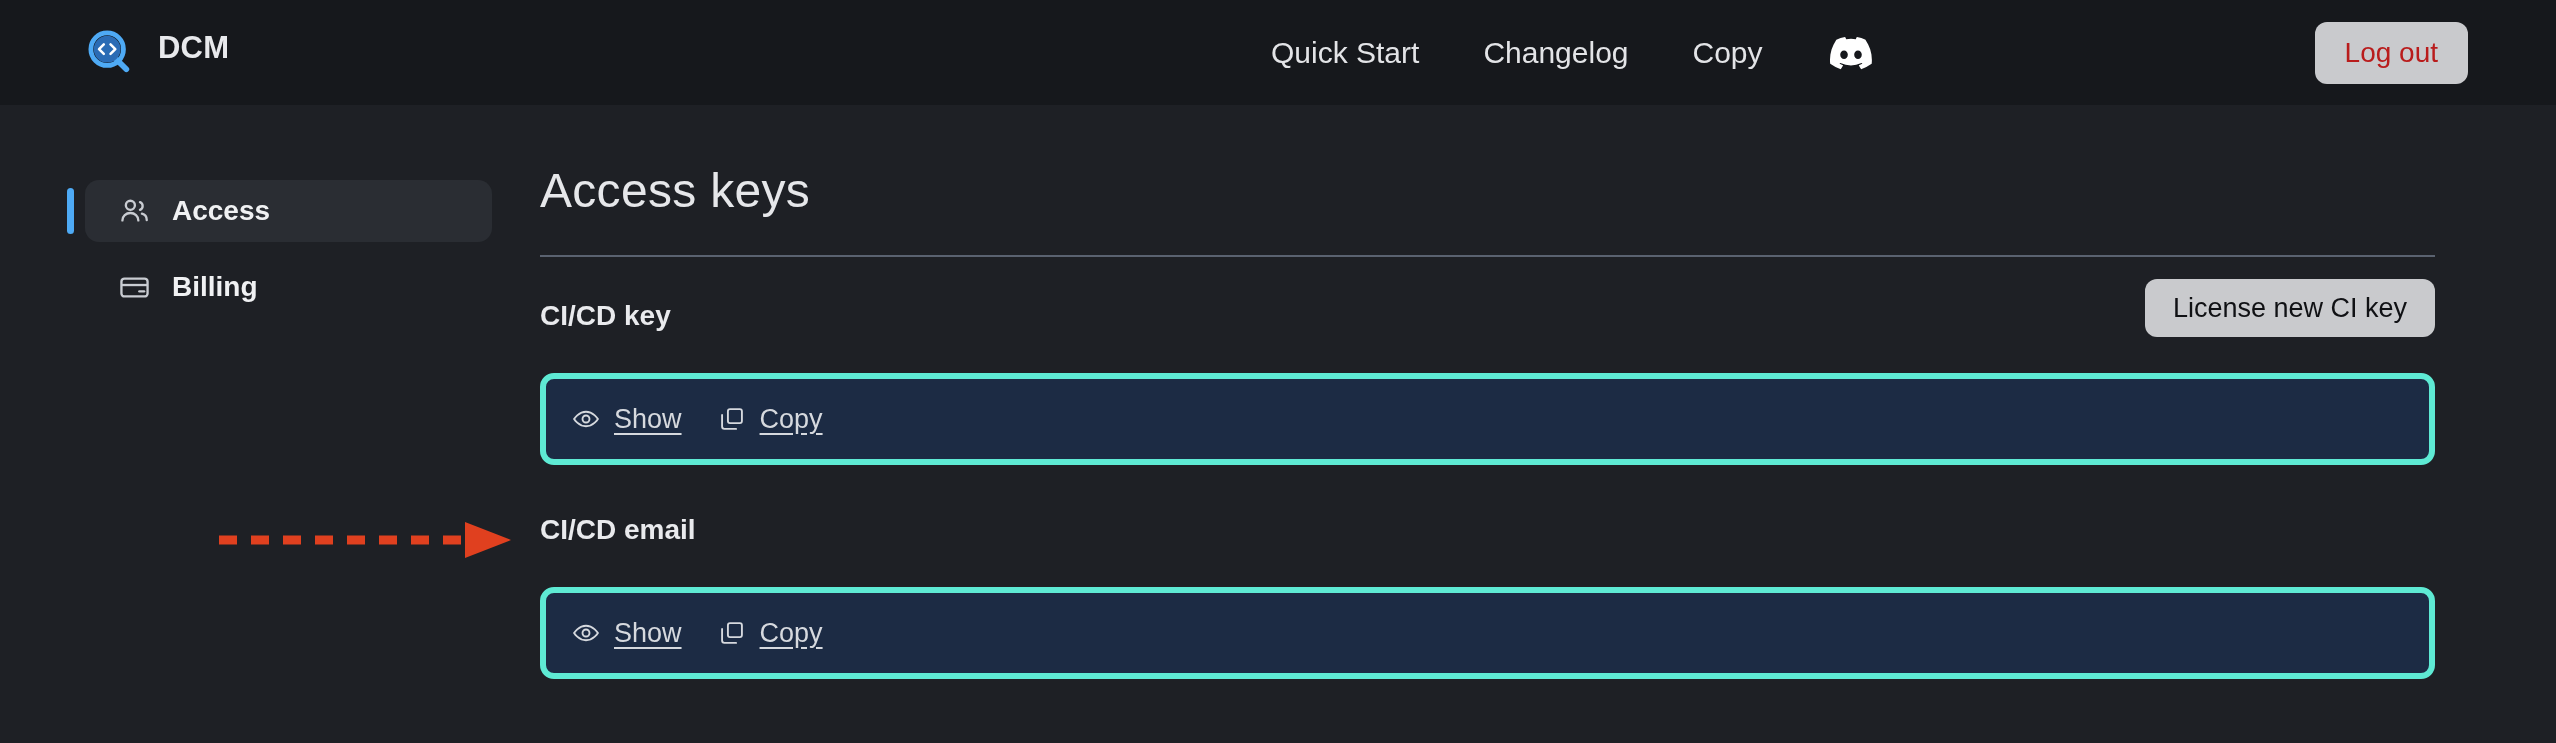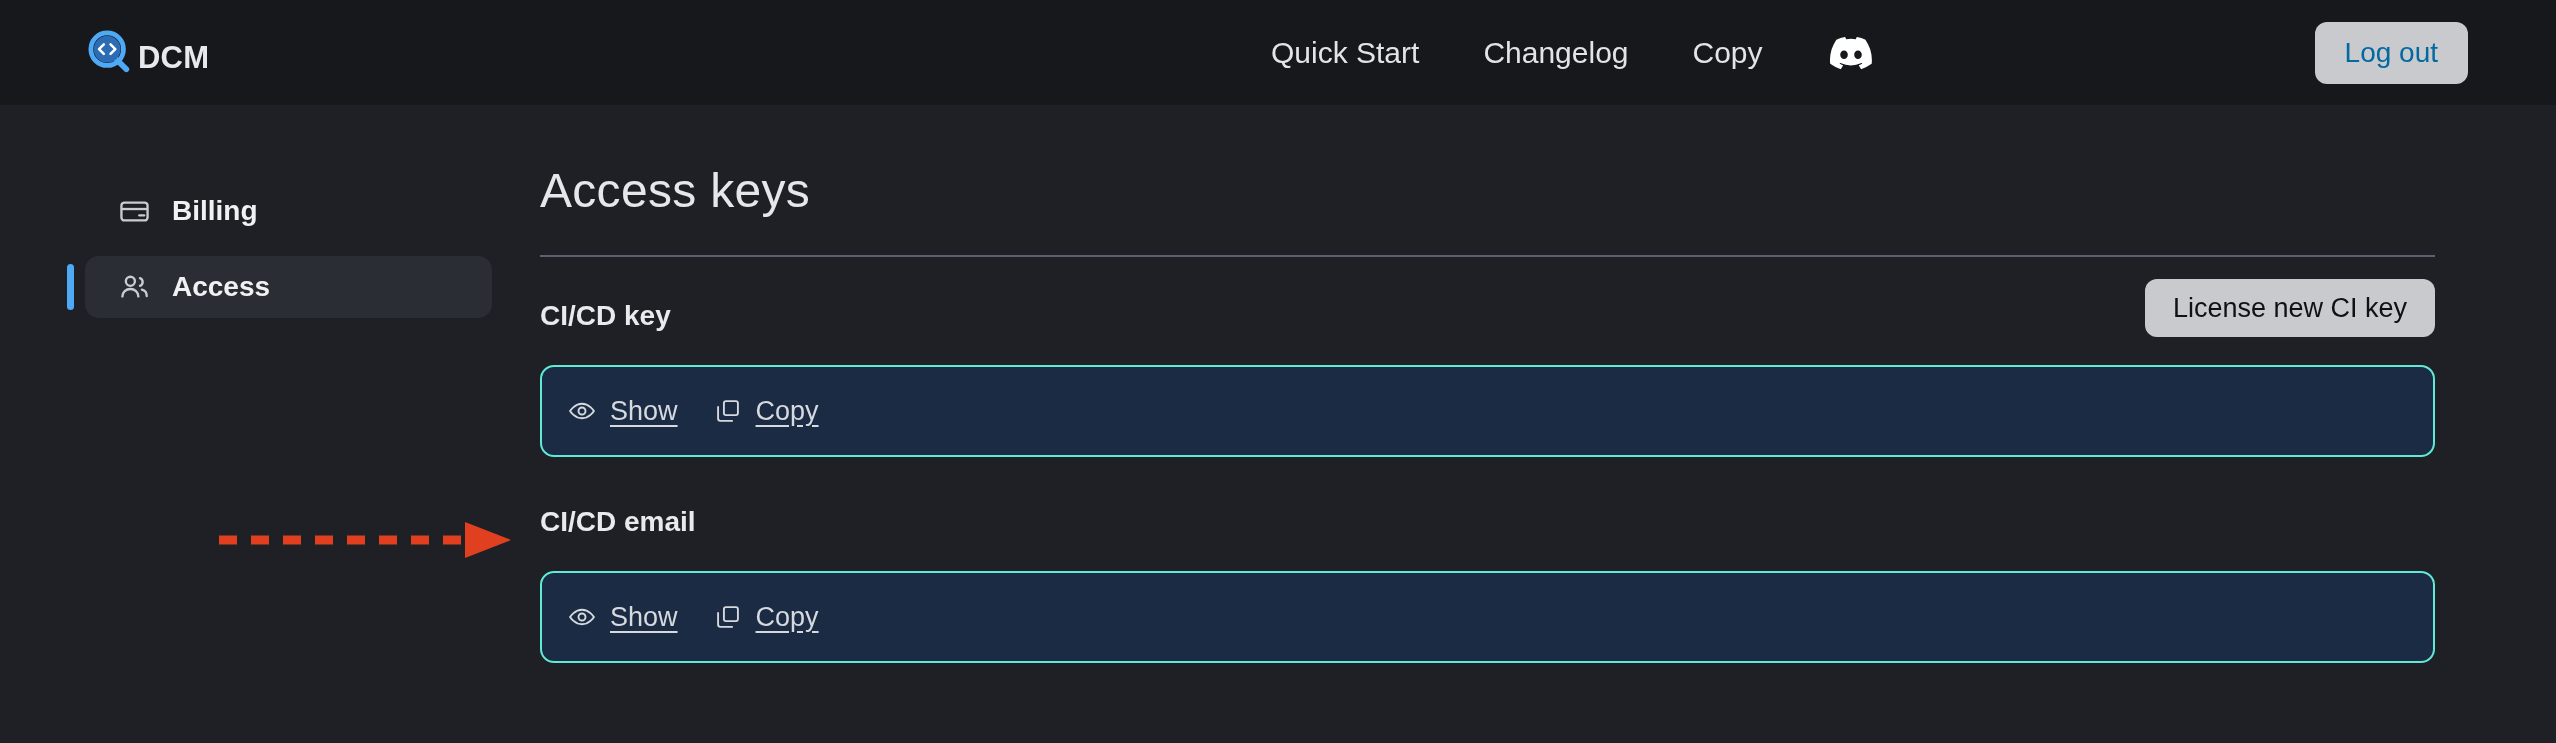--- a/index.html
+++ b/index.html
@@ -18,22 +18,22 @@
     width: 2556px;
     height: 105px;
     background: #16181c;
     display: flex;
     align-items: center;
   }
   .brand {
     position: absolute;
     left: 88px;
     display: flex;
-    align-items: flex-end;
-    gap: 4px;
+    align-items: flex-start;
+    gap: 24px;
   }
   .logo-mark { width: 46px; height: 46px; display: block; }
   .brand-name {
     font-size: 31px;
     font-weight: bold;
     color: #e8e9ec;
     letter-spacing: 0.2px;
   }
 
   .nav {
@@ -57,21 +57,21 @@
     display: block;
     cursor: pointer;
   }
 
   .logout-btn {
     position: absolute;
     right: 88px;
     height: 62px;
     padding: 0 30px;
     background: #c9cacd;
-    color: #0369a1;
+    color: #b91c1c;
     border: none;
     border-radius: 12px;
     font-size: 28px;
     font-family: "Liberation Sans", sans-serif;
     cursor: pointer;
     display: flex;
     align-items: center;
     justify-content: center;
   }
 
@@ -166,24 +166,24 @@
     font-size: 27px;
     font-family: "Liberation Sans", sans-serif;
     cursor: pointer;
     display: flex;
     align-items: center;
     justify-content: center;
     white-space: nowrap;
   }
 
   .key-card {
-    margin-top: 20px;
+    margin-top: 28px;
     height: 92px;
     background: #1c2b44;
-    border: 2px solid #5eead4;
+    border: 6px solid #5eead4;
     border-radius: 14px;
     display: flex;
     align-items: center;
     padding-left: 26px;
     gap: 0;
   }
   .card-action {
     display: flex;
     align-items: center;
     gap: 14px;
@@ -235,37 +235,37 @@
       <path fill="#ffffff" d="M60.1 4.9A58.5 58.5 0 0 0 45.6.4a.2.2 0 0 0-.2.1c-.6 1.1-1.3 2.6-1.8 3.7a54 54 0 0 0-16.2 0c-.5-1.2-1.2-2.6-1.9-3.7a.2.2 0 0 0-.2-.1c-5 .9-9.9 2.4-14.5 4.5a.2.2 0 0 0-.1.1C1.6 18.8-1 32.3.3 45.6a.2.2 0 0 0 .1.2 58.9 58.9 0 0 0 17.8 9 .2.2 0 0 0 .2-.1c1.4-1.9 2.6-3.9 3.6-6a.2.2 0 0 0-.1-.3c-1.9-.7-3.8-1.6-5.6-2.6a.2.2 0 0 1 0-.4l1.1-.9a.2.2 0 0 1 .2 0 42 42 0 0 0 35.6 0 .2.2 0 0 1 .2 0l1.1.9a.2.2 0 0 1 0 .4c-1.8 1-3.6 1.9-5.6 2.6a.2.2 0 0 0-.1.3c1 2.1 2.3 4.1 3.6 6a.2.2 0 0 0 .2.1 58.6 58.6 0 0 0 17.8-9 .2.2 0 0 0 .1-.2c1.5-15.4-2.5-28.8-10.6-40.6a.2.2 0 0 0-.1-.1zM23.7 37.5c-3.5 0-6.4-3.2-6.4-7.2s2.8-7.2 6.4-7.2c3.6 0 6.5 3.3 6.4 7.2 0 4-2.8 7.2-6.4 7.2zm23.6 0c-3.5 0-6.4-3.2-6.4-7.2s2.8-7.2 6.4-7.2c3.6 0 6.5 3.3 6.4 7.2 0 4-2.8 7.2-6.4 7.2z"></path>
     </svg>
   </nav>
 
   <button class="logout-btn">Log out</button>
 </div>
 
 <div class="page-body">
 
   <aside class="sidebar">
-    <div class="side-item">
-      <svg class="side-icon" viewBox="0 0 24 24">
-        <rect x="2.5" y="5.5" width="19" height="13" rx="2.2" fill="none" stroke="#c9ccd2" stroke-width="1.7"></rect>
-        <path d="M2.5 10.2h19" stroke="#c9ccd2" stroke-width="1.7"></path>
-        <path d="M15.5 14.8h3.5" stroke="#c9ccd2" stroke-width="1.7" stroke-linecap="round"></path>
-      </svg>
-      <span class="side-label">Billing</span>
-    </div>
     <div class="side-item active">
       <span class="side-indicator"></span>
       <svg class="side-icon" viewBox="0 0 24 24">
         <circle cx="9" cy="7.5" r="3.3" fill="none" stroke="#c9ccd2" stroke-width="1.7"></circle>
         <path d="M3.2 18.5c0-3.3 2.6-5.4 5.8-5.4s5.8 2.1 5.8 5.4" fill="none" stroke="#c9ccd2" stroke-width="1.7" stroke-linecap="round"></path>
         <path d="M16 5.2a3 3 0 0 1 0 5.6" fill="none" stroke="#c9ccd2" stroke-width="1.7" stroke-linecap="round"></path>
         <path d="M17.4 13.6c2.1.5 3.5 2.2 3.5 4.6" fill="none" stroke="#c9ccd2" stroke-width="1.7" stroke-linecap="round"></path>
       </svg>
       <span class="side-label">Access</span>
+    </div>
+    <div class="side-item">
+      <svg class="side-icon" viewBox="0 0 24 24">
+        <rect x="2.5" y="5.5" width="19" height="13" rx="2.2" fill="none" stroke="#c9ccd2" stroke-width="1.7"></rect>
+        <path d="M2.5 10.2h19" stroke="#c9ccd2" stroke-width="1.7"></path>
+        <path d="M15.5 14.8h3.5" stroke="#c9ccd2" stroke-width="1.7" stroke-linecap="round"></path>
+      </svg>
+      <span class="side-label">Billing</span>
     </div>
   </aside>
 
   <main class="main">
     <h1 class="page-title">Access keys</h1>
     <div class="title-divider"></div>
 
     <div class="section-head">
       <span class="section-label">CI/CD key</span>
       <button class="generate-btn">License new CI key</button>

